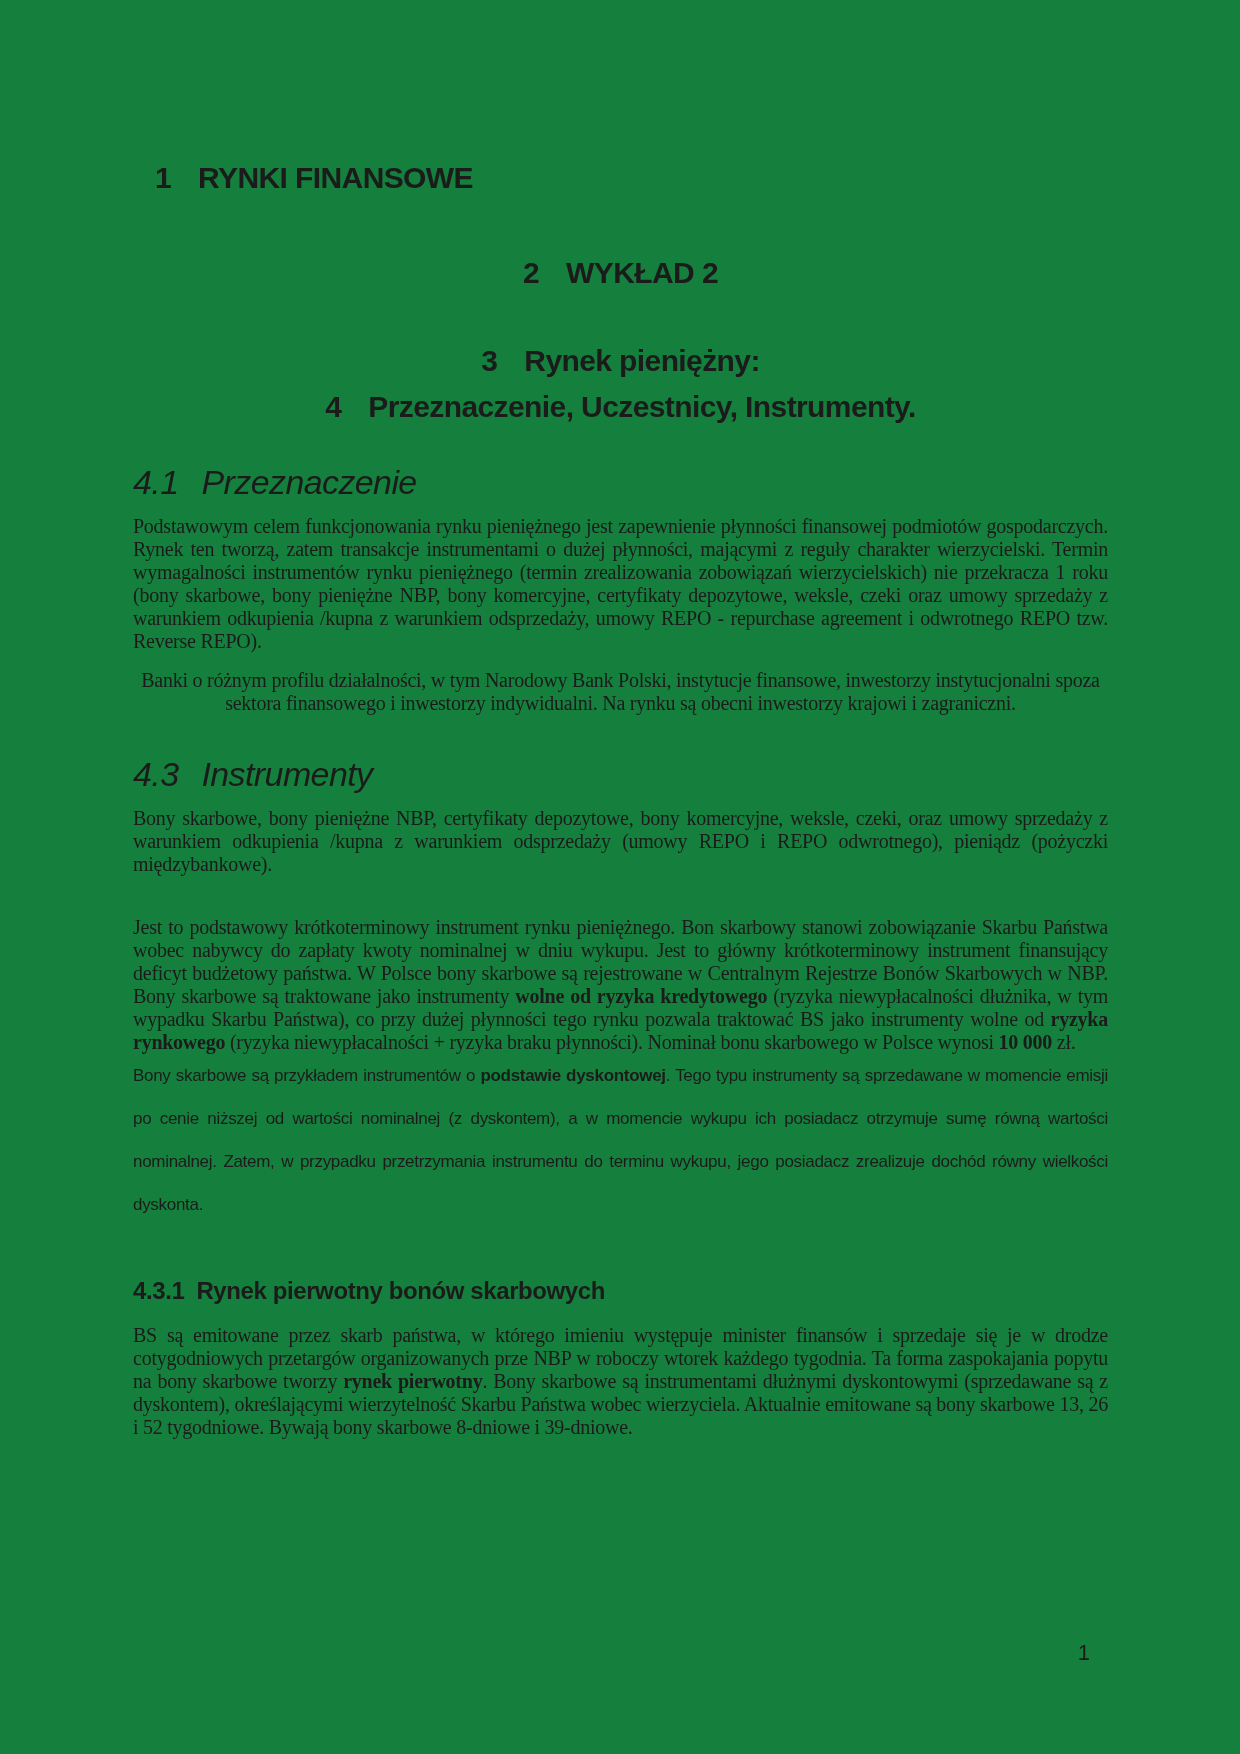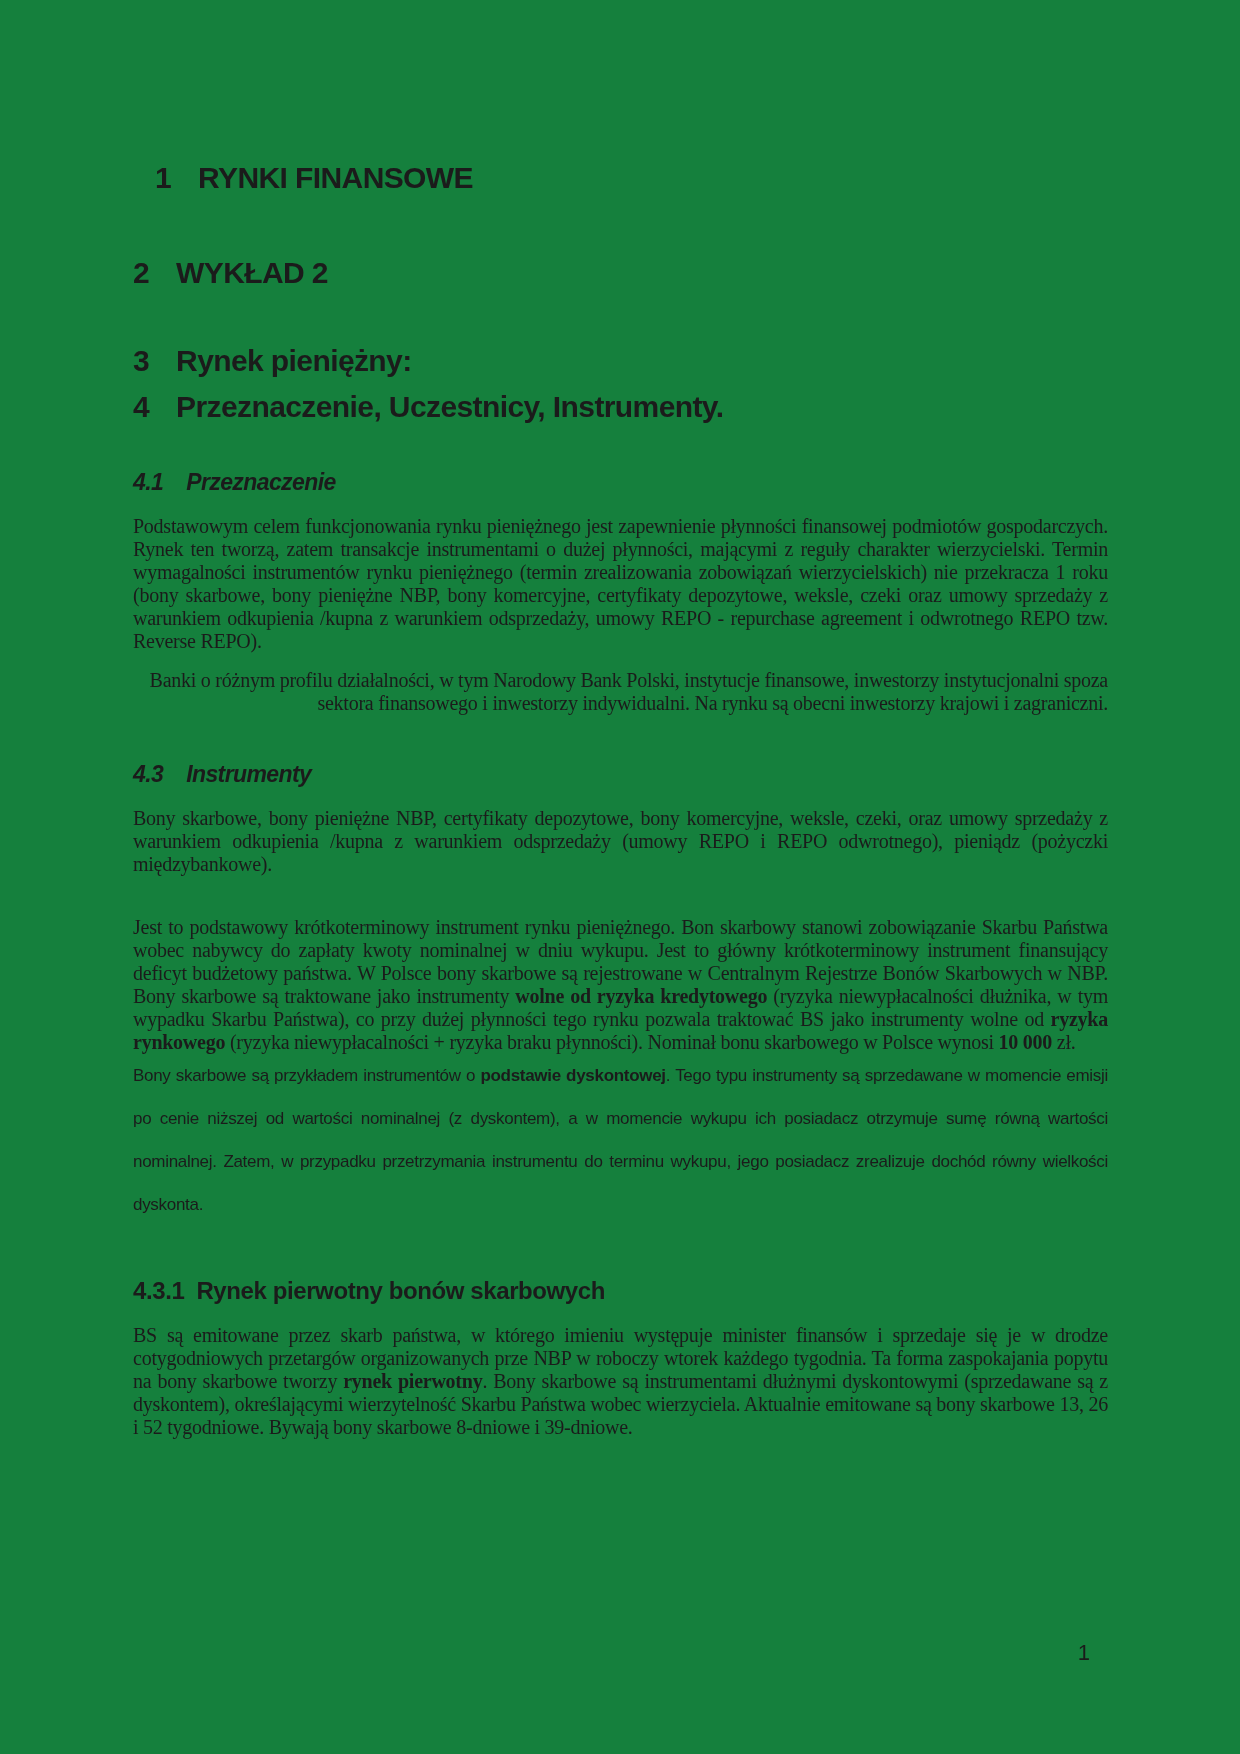--- a/index.html
+++ b/index.html
@@ -23,30 +23,30 @@
   }
   
   .h-big {
     font-weight:bold;
     font-size:30px;
     line-height:36px;
     letter-spacing:-0.6px;
     white-space:nowrap;
   }
   .h-left   { margin:160px 0 0 22px; text-align:left; }
-  .h-center { text-align:left; }
+  .h-center { text-align:center; }
   .h2-m { margin-top:59px; }
   .h3-m { margin-top:52px; }
   .h4-m { margin-top:10px; }
   .h-num { display:inline-block; margin-right:27px; }
   
   .h-sec {
-    font-weight:bold;
+    font-weight:normal;
     font-style:italic;
-    font-size:23px;
+    font-size:34px;
     line-height:34px;
     letter-spacing:-0.6px;
   }
   .sec-m1 { margin-top:40px; }
   .sec-m2 { margin-top:46px; }
   .sec-m3 { margin-top:42px; }
   .h-sec .h-num { margin-right:23px; }
   
   .h-sub {
     font-weight:bold;
@@ -60,21 +60,21 @@
   .h-sub .h-num { display:inline-block; margin-right:12px; }
   
   .para {
     font-size:20px;
     line-height:23px;
     letter-spacing:-0.25px;
     text-align:justify;
     margin-top:16px;
     font-family:Liberation Serif, serif;
   }
-  .para.left { text-align:right; }
+  .para.left { text-align:center; }
   .para b { font-weight:bold; }
   .p4-m { margin-top:40px; }
   .p6-m { margin-top:18px; }
   
   .para-big {
     font-size:17px;
     line-height:43px;
     letter-spacing:-0.3px;
     text-align:justify;
   }

